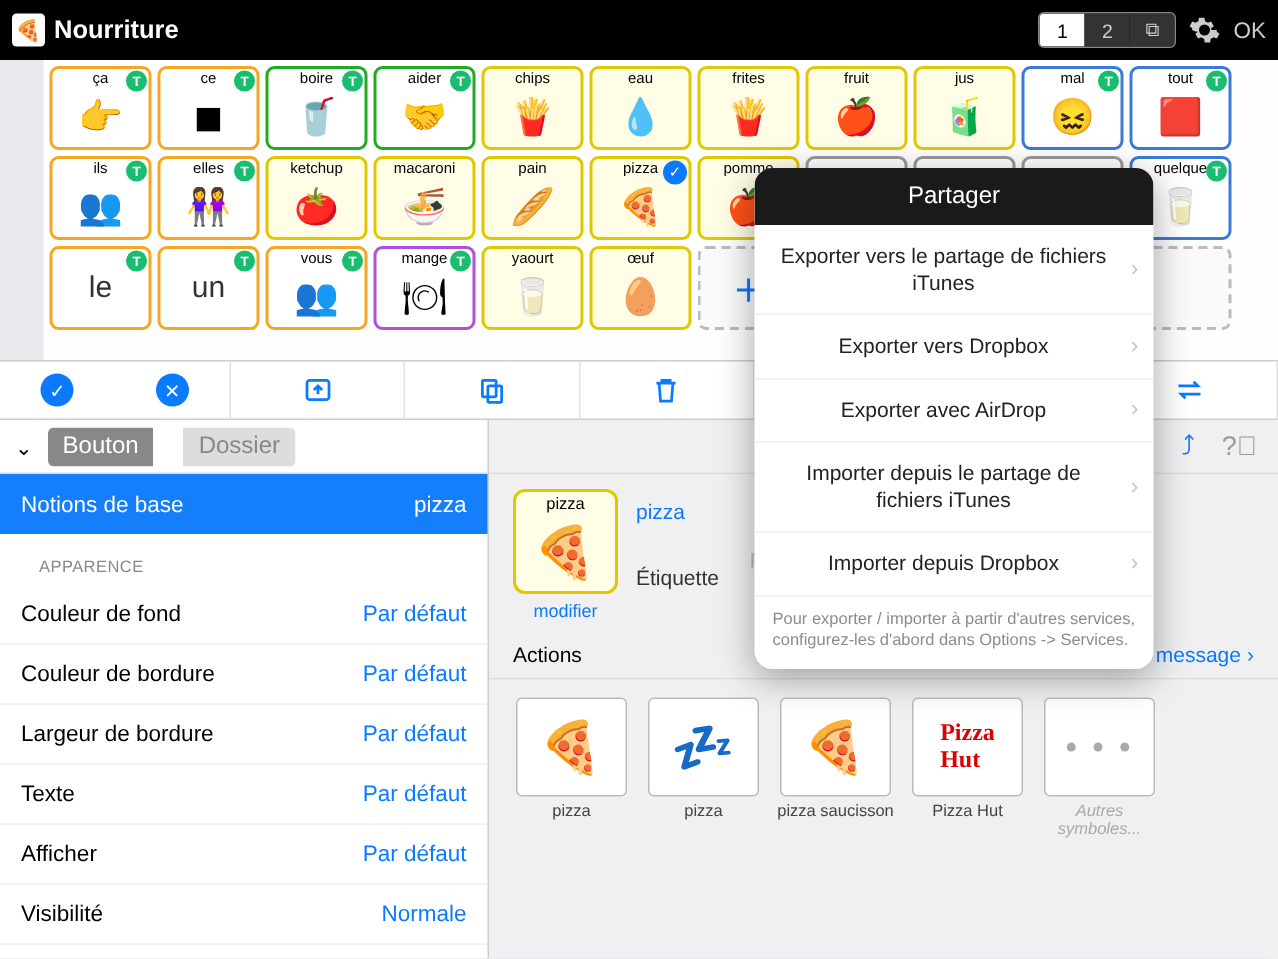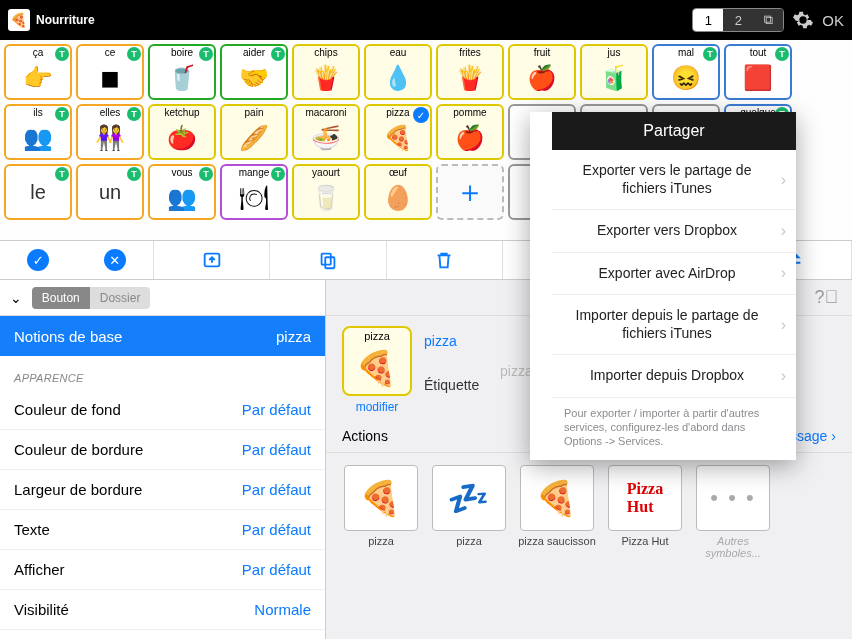--- a/index.html
+++ b/index.html
@@ -4,31 +4,31 @@
 <style>
 * { box-sizing: border-box; margin: 0; padding: 0; font-family: -apple-system, Helvetica, Arial, sans-serif; }
 body { width: 852px; height: 639px; background: #e9e9ed; overflow: hidden; position: relative; }
 
 
 .topbar { height: 40px; background: #000; display: flex; align-items: center; color: #fff; padding: 0 8px; }
 .topbar .left { display:flex; align-items:center; gap:6px; flex:1; }
 .topbar .home-icon { width:16px; height:16px; }
 .topbar .center { display:flex; align-items:center; gap:6px; }
 .topbar .app-icon { width:22px; height:22px; background:#fff; border-radius:3px; display:flex; align-items:center; justify-content:center; font-size:14px;}
-.topbar .title { font-weight:600; font-size:12px; }
+.topbar .title { font-weight:600; font-size:17px; }
 .topbar .right { flex:1; display:flex; justify-content:flex-end; align-items:center; gap:8px; }
 .page-toggle { display:flex; border:1px solid #888; border-radius:4px; overflow:hidden; }
 .page-toggle div { width:30px; height:22px; display:flex; align-items:center; justify-content:center; font-size:13px; }
 .page-toggle .active { background:#fff; color:#000; }
 .page-toggle .inactive { background:#333; color:#ccc; }
 .gear { width:22px; height:22px; fill:#ccc; }
 .ok { font-size:15px; color:#ccc; }
 
 
-.board { height: 200px; background:#fefefe; padding:4px; overflow:hidden; position:relative;}
+.board { height: 200px; background:#fefefe; padding:4px; overflow:hidden; position:relative;margin-left:29px;}
 .row { display:flex; gap:4px; margin-bottom:4px; }
 .tile { width:68px; height:56px; border:2px solid; border-radius:6px; background:#fff; display:flex; flex-direction:column; align-items:center; position:relative; font-size:10px; overflow:hidden;}
 .tile.orange { border-color:#f5a623; }
 .tile.green { border-color:#2a2; }
 .tile.blue { border-color:#3a7bd5; }
 .tile.purple { border-color:#b24fd6;justify-content:center; }
 .tile.yellow { border-color:#e0c800; background:#fffde6;}
 .tile.gray { border-color:#999; }
 .tile .lbl { font-size:10px; padding-top:1px; }
 .tile .glyph { flex:1; display:flex; align-items:center; justify-content:center; font-size:24px; }
@@ -41,26 +41,26 @@
 .toolbar { height:40px; background:#fff; border-top:1px solid #ccc; border-bottom:1px solid #ccc; display:flex; align-items:center;}
 .toolbar .cell { flex:1; display:flex; align-items:center; justify-content:center; border-right:1px solid #e0e0e0; height:100%; color:#0a7aff; font-size:18px;}
 .toolbar .cell.double { flex:0 0 154px; justify-content:space-around;}
 .toolbar svg { width:22px; height:22px; }
 
 
 .lower { display:flex; height:359px; }
 .sidebar { width:326px; background:#fff; border-right:1px solid #ccc; display:flex; flex-direction:column;}
 .seg-row { height:36px; display:flex; align-items:center; padding:0 10px; gap:10px; border-bottom:1px solid #ddd;}
 .chev { font-size:14px; }
-.segmented { display:flex; border-radius:4px; overflow:hidden; font-size:12px; }
+.segmented { display:flex; border-radius:4px; overflow:hidden; font-size:16px;gap:20px; }
 .segmented div { padding:4px 10px; }
 .seg-active { background:#888; color:#fff; }
 .seg-inactive { background:#ddd; color:#888; }
 .blue-row { background:#147efb; color:#fff; height:40px; display:flex; align-items:center; justify-content:space-between; padding:0 14px; font-size:15px;}
-.section-header { font-size:11px; color:#888; padding:16px 14px 6px; text-transform:uppercase; letter-spacing:0.3px;font-style:italic;}
+.section-header { font-size:11px; color:#888; padding:16px 26px 6px; text-transform:uppercase; letter-spacing:0.3px;}
 .setting-row { height:40px; display:flex; align-items:center; justify-content:space-between; padding:0 14px; border-bottom:1px solid #eee; font-size:15px;}
 .setting-row .val { color:#0a7aff; }
 
 
 .detail { flex:1; background:#f0f0f3; position:relative;}
 .detail-top { height:36px; display:flex; align-items:center; justify-content:flex-end; padding:0 14px; gap:18px; color:#999; font-size:18px; border-bottom:1px solid #ddd;}
 .detail-top .mic { color:#0a7aff;}
 .detail-body { padding:10px 16px; }
 .preview-row { display:flex; gap:12px; align-items:flex-start;}
 .preview-tile { width:70px; }
@@ -76,21 +76,21 @@
 .actions-row { display:flex; align-items:center; justify-content:space-between; padding:4px 16px 8px; font-size:14px; border-bottom:1px solid #ddd;}
 .actions-row .add { color:#0a7aff; display:flex; align-items:center; gap:4px;}
 .symbol-row { display:flex; gap:10px; padding:12px 16px;}
 .sym { width:78px; display:flex; flex-direction:column; align-items:center;}
 .sym-box { width:74px; height:66px; border:1px solid #bbb; border-radius:4px; background:#fff; display:flex; align-items:center; justify-content:center; font-size:34px;}
 .sym-lbl { font-size:11px; color:#444; text-align:center; margin-top:4px; line-height:1.1;}
 .sym.more .sym-box { color:#aaa; font-size:22px; letter-spacing:2px;}
 .sym.more .sym-lbl { color:#aaa; font-style:italic;}
 
 
-.popover { position:absolute; top:112px; right:56px; width:266px; background:#fff; border-radius:0; box-shadow:0 6px 24px rgba(0,0,0,0.35); overflow:hidden; z-index:50;padding-left:22px;}
+.popover { position:absolute; top:112px; right:83px; width:266px; background:#fff; border-radius:12px; box-shadow:0 6px 24px rgba(0,0,0,0.35); overflow:hidden; z-index:50;}
 .popover-h { background:#1a1a1a; color:#fff; text-align:center; padding:10px 0; font-size:16px; font-weight:500;}
 .popover-item { padding:12px 30px 12px 16px; border-bottom:1px solid #eee; font-size:14px; text-align:center; position:relative; color:#222; line-height:1.25;}
 .popover-item .chv { position:absolute; right:10px; top:50%; transform:translateY(-50%); color:#c7c7cc; font-size:16px;}
 .popover-foot { padding:8px 12px 12px; font-size:11px; color:#8c8c90; line-height:1.3;}
 
 .plus-glyph { color:#0a7aff; font-size:30px; font-weight:300;}
 </style>
 </head>
 <body>
 
@@ -174,26 +174,26 @@
       <div class="tile orange">
         <div class="lbl">elles</div>
         <div class="glyph">👭</div>
         <div class="badge">T</div>
       </div>
       <div class="tile yellow">
         <div class="lbl">ketchup</div>
         <div class="glyph">🍅</div>
       </div>
       <div class="tile yellow">
+        <div class="lbl">macaroni</div>
+        <div class="glyph">🍜</div>
+      </div>
+      <div class="tile yellow">
         <div class="lbl">pain</div>
         <div class="glyph">🥖</div>
-      </div>
-      <div class="tile yellow">
-        <div class="lbl">macaroni</div>
-        <div class="glyph">🍜</div>
       </div>
       <div class="tile yellow">
         <div class="lbl">pizza</div>
         <div class="glyph">🍕</div>
         <div class="check">✓</div>
       </div>
       <div class="tile yellow">
         <div class="lbl">pomme</div>
         <div class="glyph">🍎</div>
       </div>

